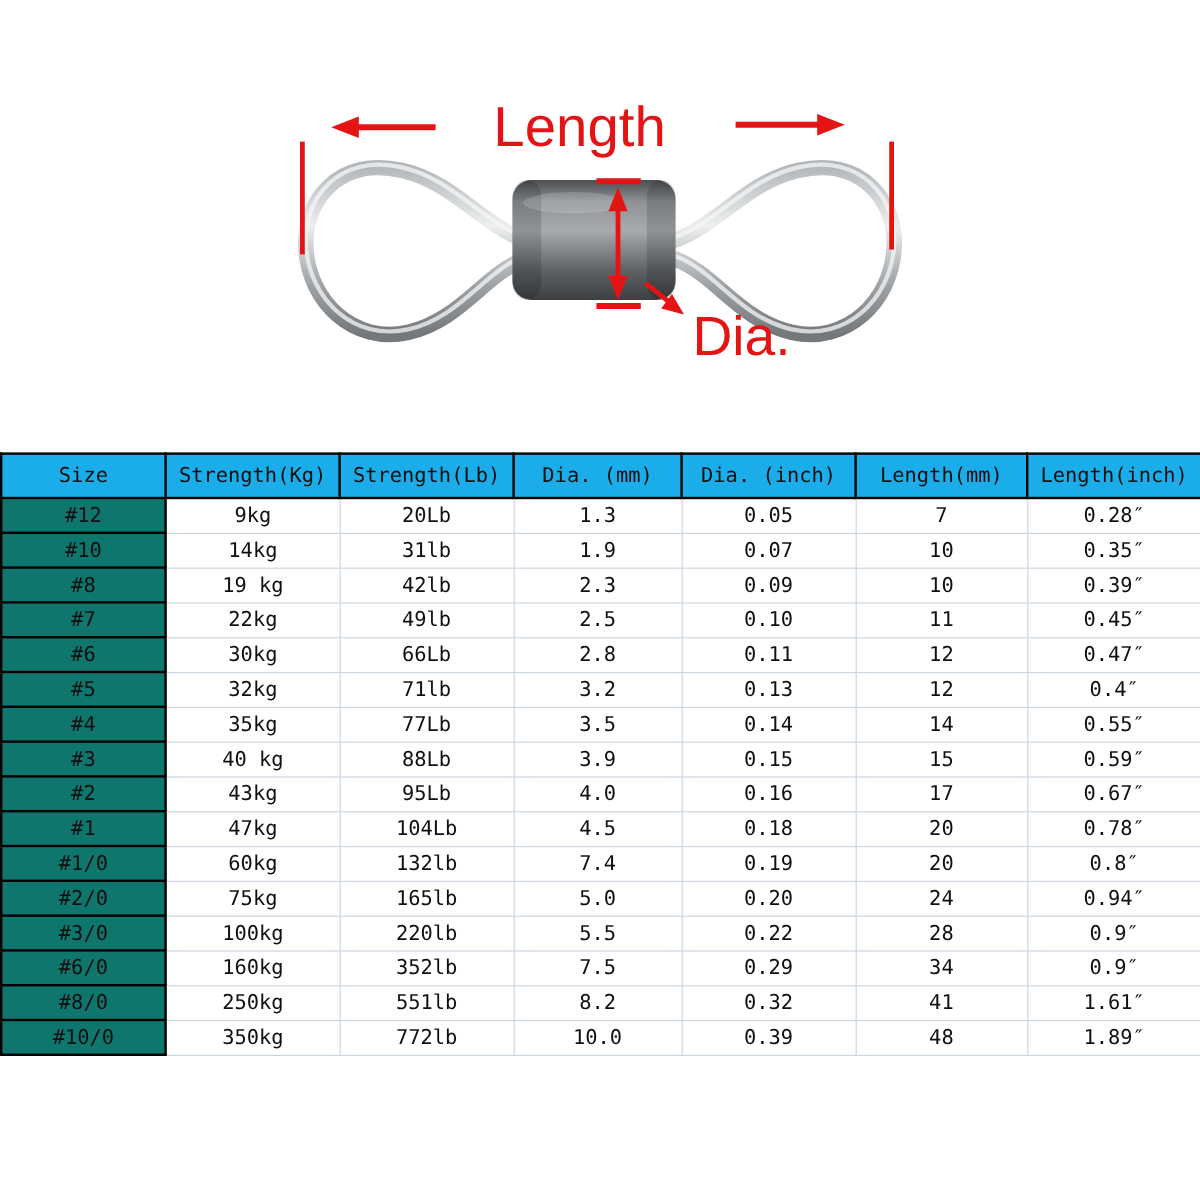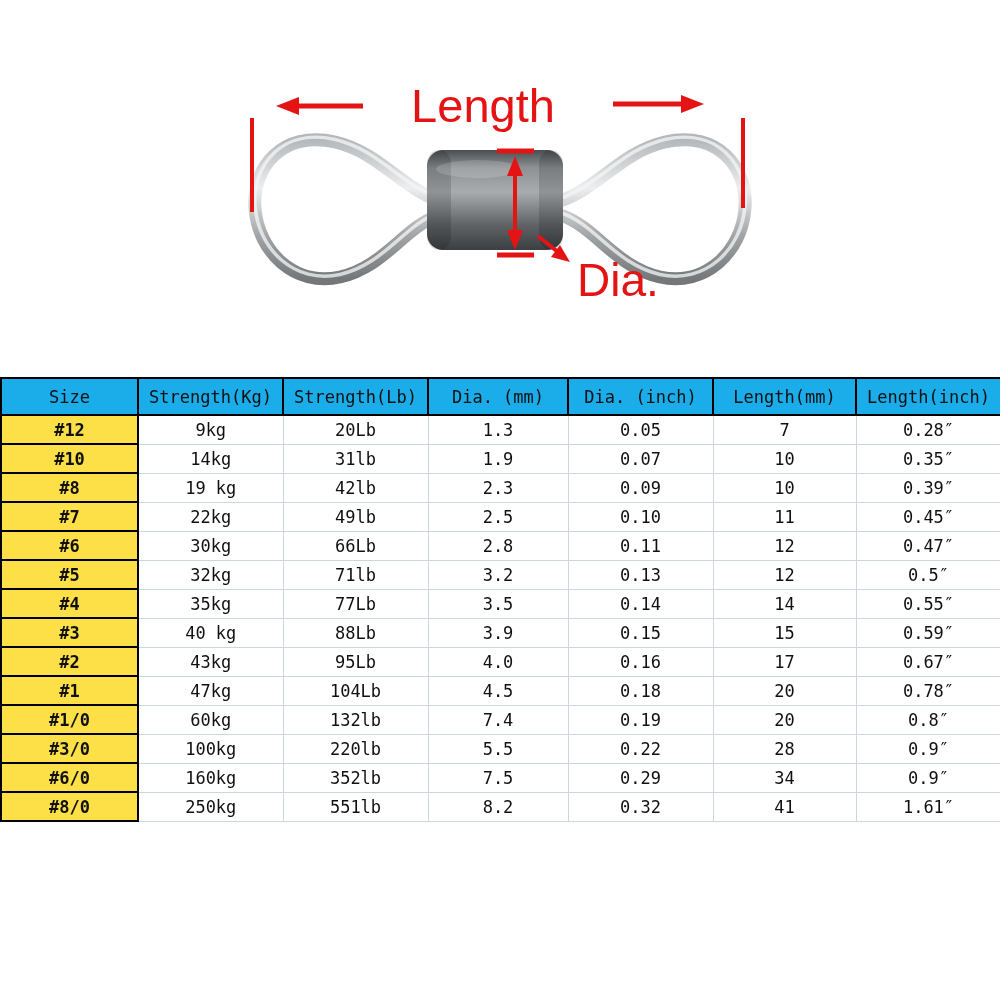--- a/index.html
+++ b/index.html
@@ -16,21 +16,21 @@
     font-size:17px; color:#101010;
   }
   .spec-table th {
     background:#1badea; border:2px solid #000000; height:33px;
     font-weight:normal; font-size:17px; text-align:center; vertical-align:middle;
   }
   .spec-table td {
     height:27px; text-align:center; vertical-align:middle; padding:0;
   }
   .spec-table td.size-cell {
-    background:#fde047; border:2px solid #000000;font-weight:bold;
+    background:#0f766e; border:2px solid #000000;
   }
   .spec-table td.data-cell {
     background:#ffffff; border:1px solid #ccd6e0;
   }
   .red-annot { fill:#e41414; }
   text.red-label {
     font-family:"Liberation Sans", sans-serif; fill:#e41414;
   }
 </style>
 </head>
@@ -172,21 +172,21 @@
         <td class="data-cell">12</td>
         <td class="data-cell">0.47″</td>
       </tr>
       <tr>
         <td class="size-cell">#5</td>
         <td class="data-cell">32kg</td>
         <td class="data-cell">71lb</td>
         <td class="data-cell">3.2</td>
         <td class="data-cell">0.13</td>
         <td class="data-cell">12</td>
-        <td class="data-cell">0.5″</td>
+        <td class="data-cell">0.4″</td>
       </tr>
       <tr>
         <td class="size-cell">#4</td>
         <td class="data-cell">35kg</td>
         <td class="data-cell">77Lb</td>
         <td class="data-cell">3.5</td>
         <td class="data-cell">0.14</td>
         <td class="data-cell">14</td>
         <td class="data-cell">0.55″</td>
       </tr>
@@ -220,20 +220,29 @@
       <tr>
         <td class="size-cell">#1/0</td>
         <td class="data-cell">60kg</td>
         <td class="data-cell">132lb</td>
         <td class="data-cell">7.4</td>
         <td class="data-cell">0.19</td>
         <td class="data-cell">20</td>
         <td class="data-cell">0.8″</td>
       </tr>
       <tr>
+        <td class="size-cell">#2/0</td>
+        <td class="data-cell">75kg</td>
+        <td class="data-cell">165lb</td>
+        <td class="data-cell">5.0</td>
+        <td class="data-cell">0.20</td>
+        <td class="data-cell">24</td>
+        <td class="data-cell">0.94″</td>
+      </tr>
+      <tr>
         <td class="size-cell">#3/0</td>
         <td class="data-cell">100kg</td>
         <td class="data-cell">220lb</td>
         <td class="data-cell">5.5</td>
         <td class="data-cell">0.22</td>
         <td class="data-cell">28</td>
         <td class="data-cell">0.9″</td>
       </tr>
       <tr>
         <td class="size-cell">#6/0</td>
@@ -246,14 +255,23 @@
       </tr>
       <tr>
         <td class="size-cell">#8/0</td>
         <td class="data-cell">250kg</td>
         <td class="data-cell">551lb</td>
         <td class="data-cell">8.2</td>
         <td class="data-cell">0.32</td>
         <td class="data-cell">41</td>
         <td class="data-cell">1.61″</td>
       </tr>
+      <tr>
+        <td class="size-cell">#10/0</td>
+        <td class="data-cell">350kg</td>
+        <td class="data-cell">772lb</td>
+        <td class="data-cell">10.0</td>
+        <td class="data-cell">0.39</td>
+        <td class="data-cell">48</td>
+        <td class="data-cell">1.89″</td>
+      </tr>
     </tbody>
 </table>
 
 </body></html>

